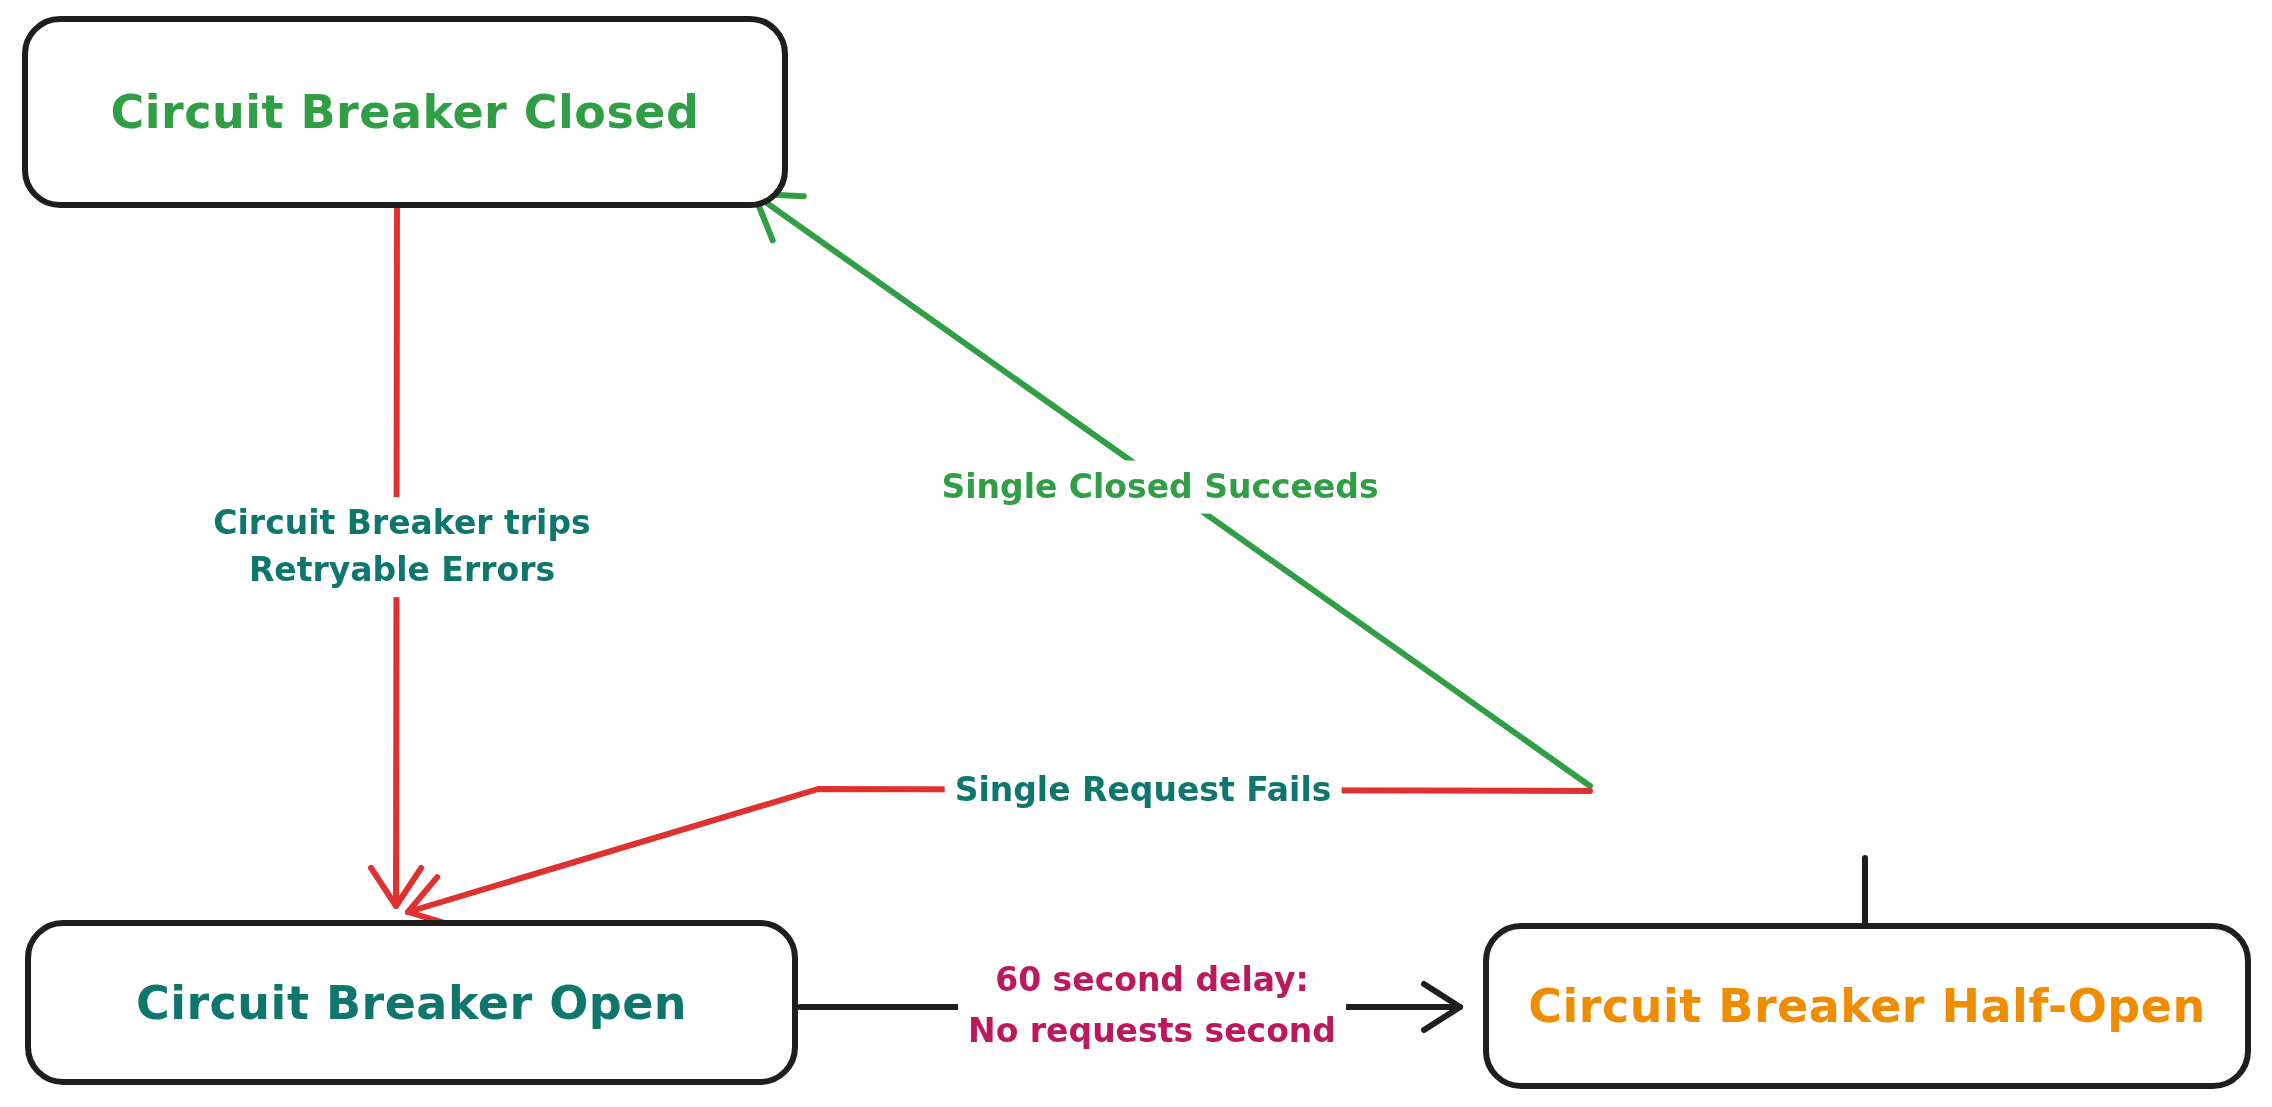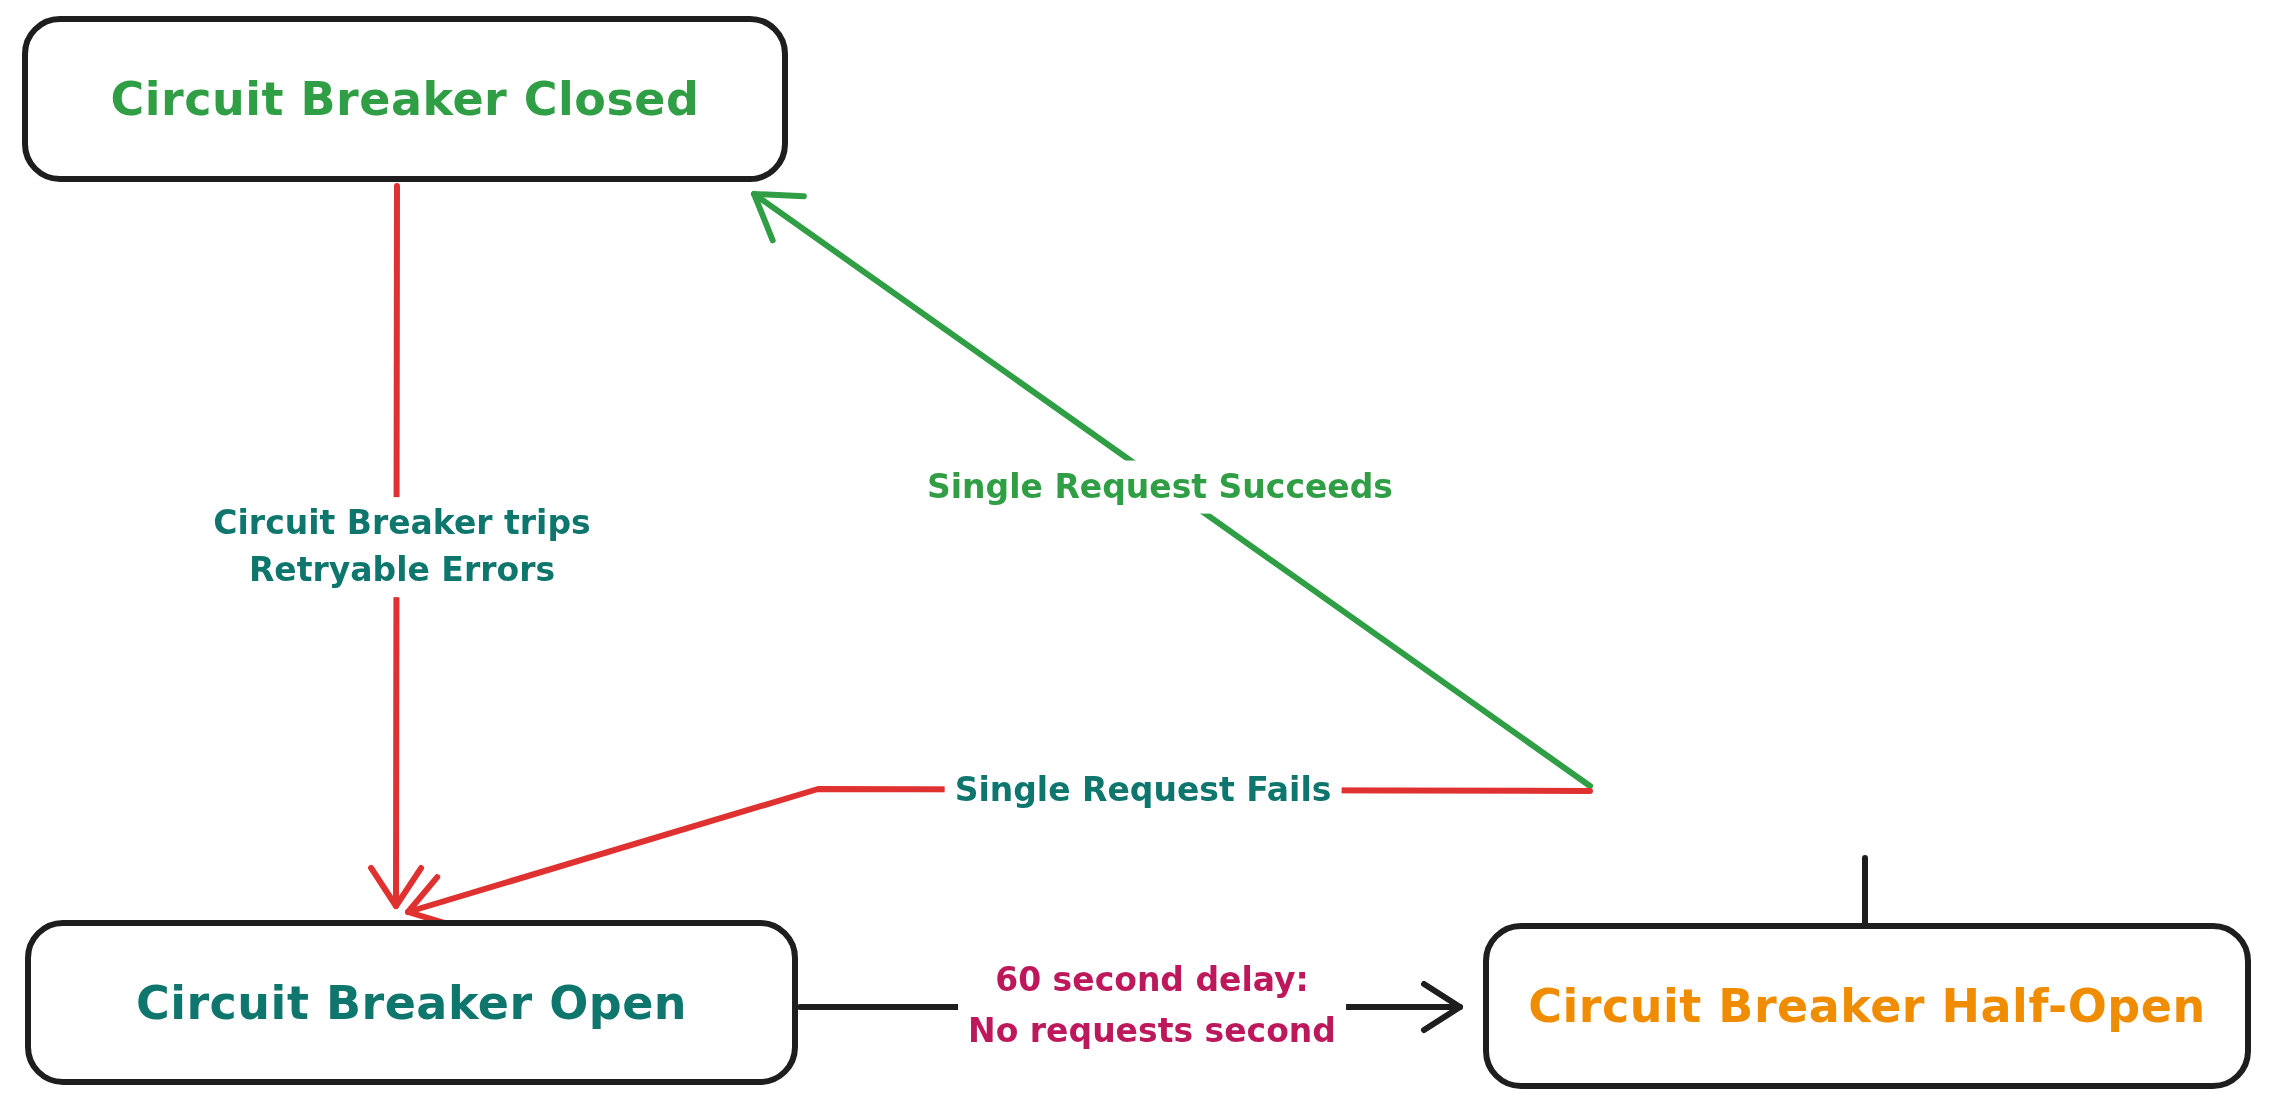--- a/index.html
+++ b/index.html
@@ -32,21 +32,21 @@
     align-items: center;
     justify-content: center;
     z-index: 2;
   }
   .state-label {
     font-weight: bold;
     font-size: 46px;
     letter-spacing: 0.5px;
     white-space: nowrap;
   }
-  .box-closed   { left: 22px;   top: 16px;  width: 766px; height: 166px; }
+  .box-closed   { left: 22px;   top: 16px;  width: 766px; height: 192px; }
   .box-open     { left: 25px;   top: 920px; width: 773px; height: 165px; }
   .box-halfopen { left: 1483px; top: 923px; width: 768px; height: 166px; }
   .box-allows {
     left: 1592px; top: 723px; width: 553px; height: 139px;
     border: 5px solid #f08c00;
     border-radius: 28px;
   }
   .box-allows .state-label { font-size: 35px; }
   .text-green  { color: #2f9e44; }
   .text-red    { color: #0f766e; }
@@ -111,21 +111,21 @@
     <span class="state-label text-orange">Circuit Breaker Half-Open</span>
   </div>
 
 
   <div class="edge-label text-red label-trips">
     <span>Circuit Breaker trips</span>
     <span>Retryable Errors</span>
   </div>
 
   <div class="edge-label text-green label-succeeds">
-    <span>Single Request Succeeds</span>
+    <span>Single Closed Succeeds</span>
   </div>
 
   <div class="edge-label text-red label-fails">
     <span>Single Request Fails</span>
   </div>
 
   <div class="edge-label text-black label-delay">
     <span>60 second delay:</span>
     <span>No requests second</span>
   </div>

